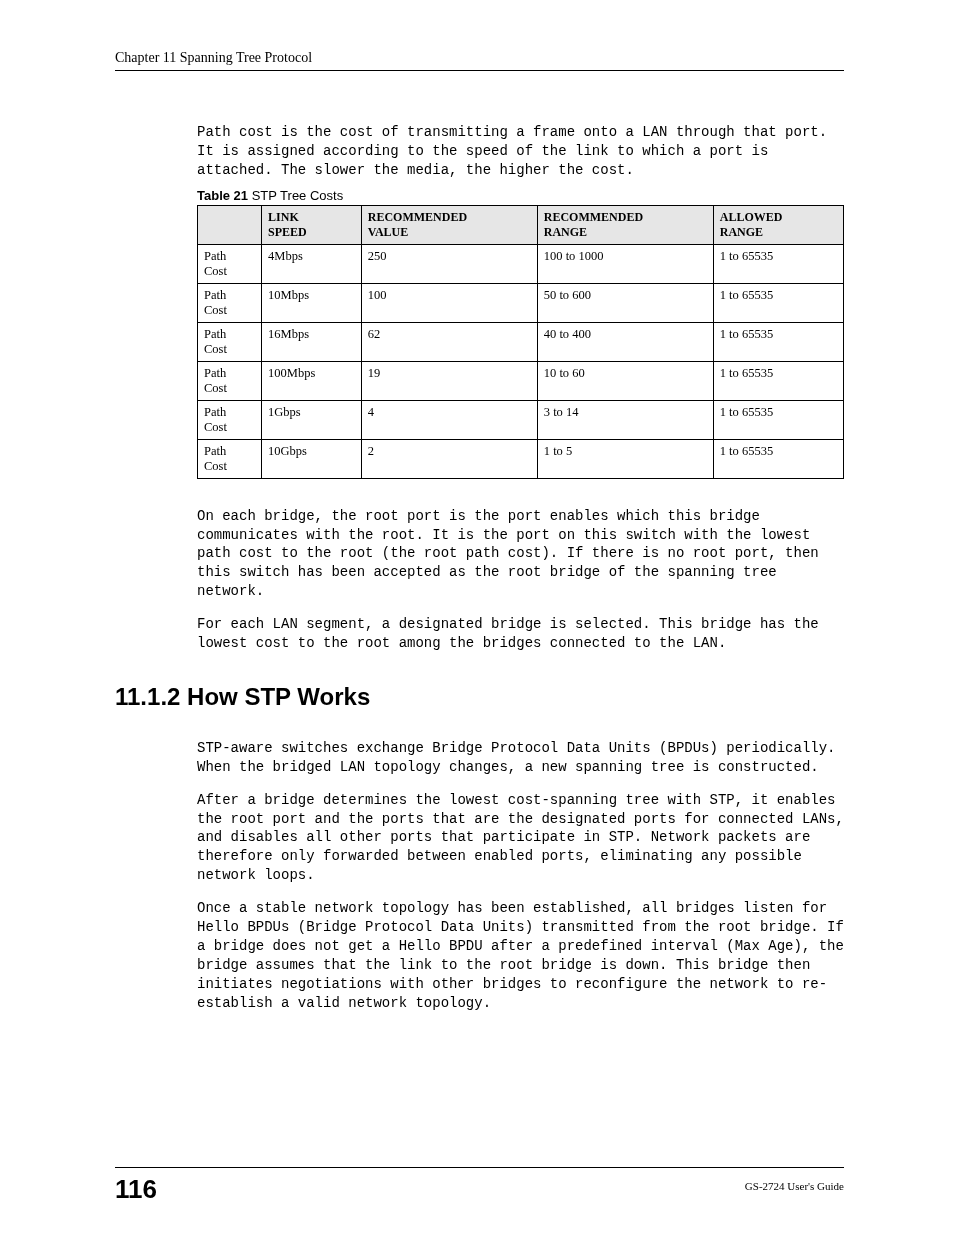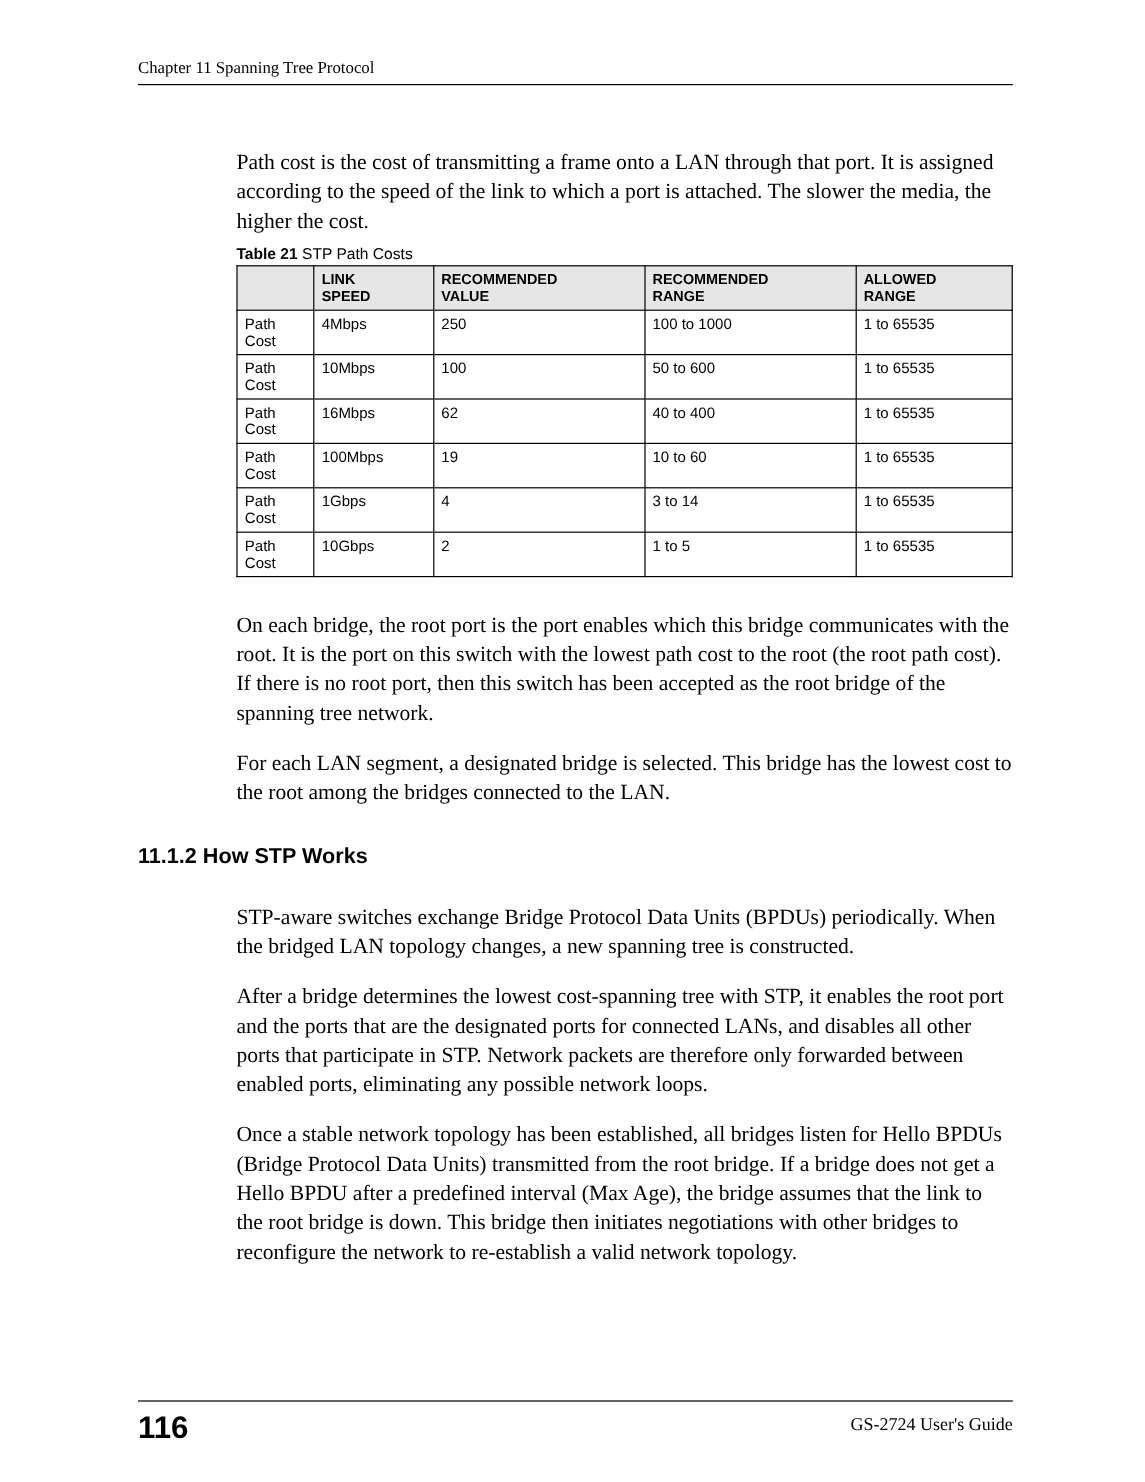--- a/index.html
+++ b/index.html
@@ -22,36 +22,36 @@
     font-family: "Times New Roman", Times, serif;
     font-size: 14px;
     padding-bottom: 4px;
     border-bottom: 1px solid #000;
     margin-bottom: 52px;
   }
   .content {
     padding-left: 82px;
   }
   .para {
-    font-family: Liberation Serif, serif;
-    font-size: 18px;
+    font-family: Liberation Mono, monospace;
+    font-size: 14px;
     line-height: 1.35;
     margin-bottom: 8px;
   }
   .table-caption {
     font-family: Arial, Helvetica, sans-serif;
     font-size: 13px;
     margin-top: 6px;
     margin-bottom: 2px;
   }
   .table-caption .bold { font-weight: bold; }
   table.data {
     border-collapse: collapse;
     width: 100%;
-    font-family: Liberation Sans, sans-serif;
+    font-family: Liberation Serif, serif;
     font-size: 12.5px;
     margin-bottom: 28px;
   }
   table.data th, table.data td {
     border: 1px solid #000;
     padding: 4px 6px;
     text-align: left;
     vertical-align: top;
   }
   table.data th {
@@ -60,21 +60,21 @@
     font-size: 12px;
   }
   table.data td.rowlabel { width: 50px; }
   .col-ls { width: 85px; }
   .col-rv { width: 160px; }
   .col-rr { width: 160px; }
   .col-ar { width: 115px; }
   .subhead {
     font-family: Arial, Helvetica, sans-serif;
     font-weight: bold;
-    font-size: 18px;
+    font-size: 24px;
     margin-top: 30px;
     margin-bottom: 28px;
   }
   .footer {
     position: absolute;
     bottom: 30px;
     left: 115px;
     right: 110px;
     border-top: 1px solid #000;
     padding-top: 6px;
@@ -82,35 +82,35 @@
     justify-content: space-between;
     align-items: flex-start;
   }
   .footer .pnum {
     font-family: Arial, Helvetica, sans-serif;
     font-weight: bold;
     font-size: 26px;
   }
   .footer .guide {
     font-family: "Times New Roman", Times, serif;
-    font-size: 15px;
+    font-size: 11px;
     margin-top: 6px;
   }
 </style>
 </head>
 <body>
 
 <div class="page">
   <div class="header-line">Chapter 11 Spanning Tree Protocol</div>
 
   <div class="content">
     <p class="para">Path cost is the cost of transmitting a frame onto a LAN through that port. It is assigned according to the speed of the link to which a port is attached. The slower the media, the higher the cost.</p>
 
     <div class="table-caption">
-      <span class="bold">Table 21</span><span>   STP Path Costs</span>
+      <span class="bold">Table 21</span><span>   STP Tree Costs</span>
     </div>
 
     <table class="data">
       <thead>
         <tr>
           <th></th>
           <th class="col-ls"><span>LINK</span><br><span>SPEED</span></th>
           <th class="col-rv"><span>RECOMMENDED</span><br><span>VALUE</span></th>
           <th class="col-rr"><span>RECOMMENDED</span><br><span>RANGE</span></th>
           <th class="col-ar"><span>ALLOWED</span><br><span>RANGE</span></th>

